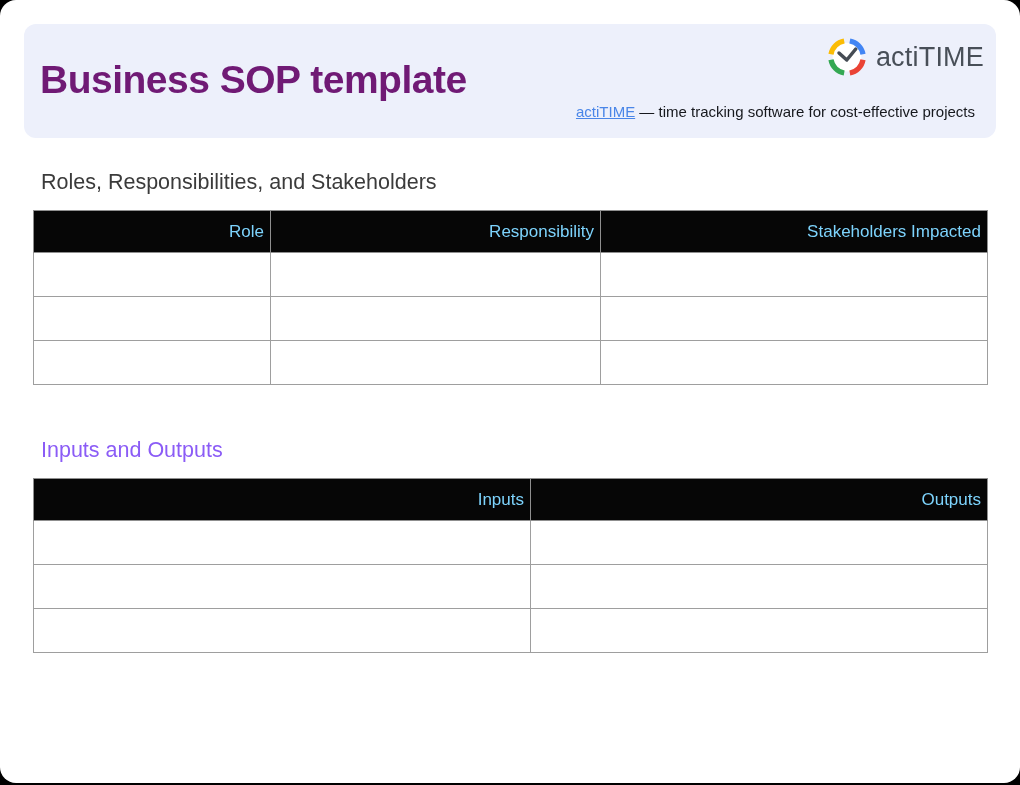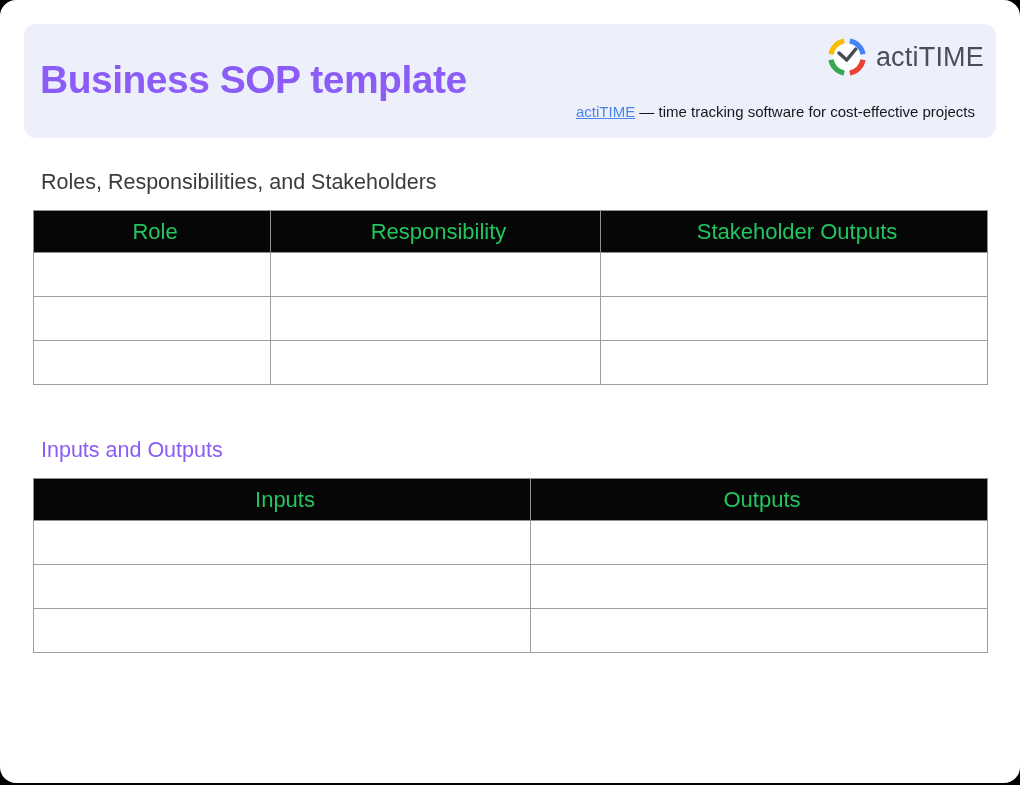--- a/index.html
+++ b/index.html
@@ -29,21 +29,21 @@
     border-radius: 12px;
   }
   .title {
     position: absolute;
     left: 16px;
     top: 34px;
     margin: 0;
     font-size: 39px;
     font-weight: 700;
     letter-spacing: -0.5px;
-    color: #8b5cf6;
+    color: #701a75;
   }
   .logo {
     position: absolute;
     top: 13px;
     right: 12px;
     display: flex;
     align-items: center;
     gap: 9px;
   }
   .brand {
@@ -79,24 +79,24 @@
     position: absolute;
     left: 33px;
     width: 954px;
     border-collapse: collapse;
     table-layout: fixed;
   }
   .tbl1 { top: 210px; }
   .tbl2 { top: 478px; }
   .tbl th {
     background: #060606;
-    color: #22c55e;
+    color: #7dd3fc;
     font-weight: 400;
-    font-size: 22px;
-    text-align: center;
+    font-size: 17px;
+    text-align: right;
     padding: 0 6px 0 12px;
     height: 41px;
     border: 1px solid #8f8f8f;
   }
   .tbl td {
     height: 43px;
     background: #ffffff;
     border: 1px solid #9e9e9e;
     padding: 0 6px;
   }
@@ -129,21 +129,21 @@
   <table class="tbl tbl1">
     <colgroup>
       <col style="width:237px">
       <col style="width:330px">
       <col style="width:387px">
     </colgroup>
     <thead>
       <tr>
         <th>Role</th>
         <th>Responsibility</th>
-        <th>Stakeholder Outputs</th>
+        <th>Stakeholders Impacted</th>
       </tr>
     </thead>
     <tbody>
         <tr>
           <td></td>
           <td></td>
           <td></td>
         </tr>
         <tr>
           <td></td>

